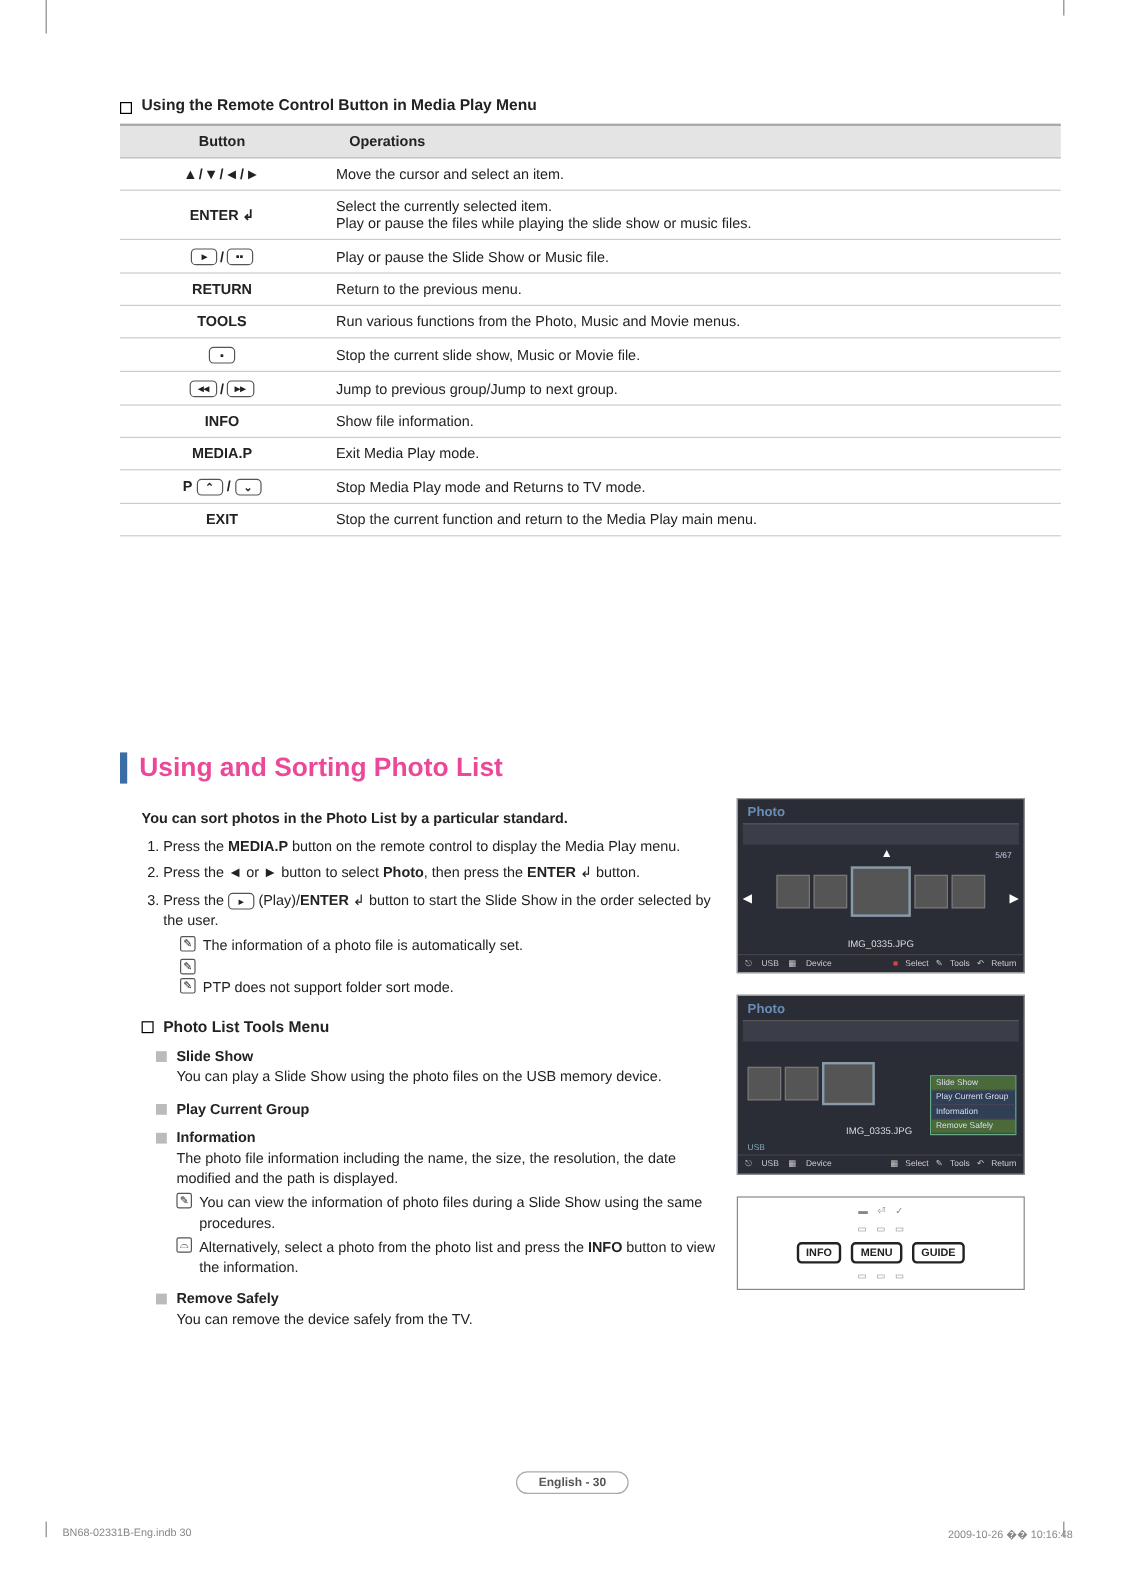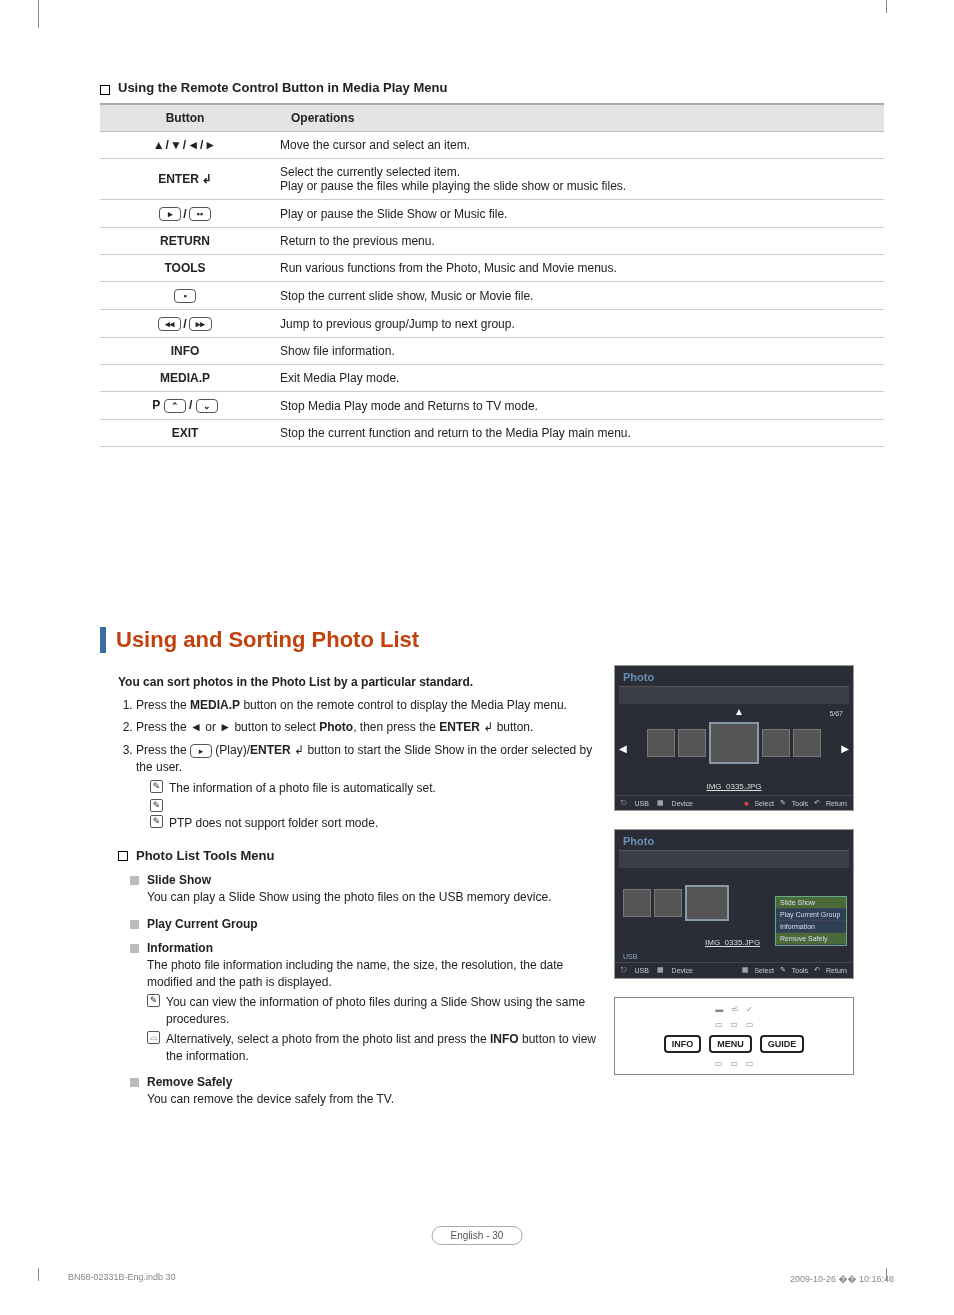--- a/index.html
+++ b/index.html
@@ -12,21 +12,21 @@
   .sec-head { display:flex; align-items:flex-end; gap:8px; margin-bottom:8px; font-weight:bold; font-size:13px;}
   .sq { width:10px; height:10px; border:1.5px solid #000; display:inline-block;}
   table.btns { width: 100%; border-collapse: collapse; font-size:12px;}
   table.btns th { background:#e4e4e4; border-top:2px solid #aaa; border-bottom:1px solid #bbb; text-align:left; padding:6px 21px; font-weight:bold;}
   table.btns th:first-child { width: 170px; text-align:center;}
   table.btns td { border-bottom:1px solid #ccc; padding:6px 10px; vertical-align:middle;}
   table.btns td:first-child { text-align:center; font-weight:bold;}
   .btn-sym { font-family: Arial; font-weight:bold; letter-spacing:1px;}
   .enter-sym { display:inline-flex; align-items:center; gap:3px;}
   .rc-key { display:inline-block; border:1px solid #555; border-radius:4px; padding:0 6px; font-size:9px; line-height:12px; min-width:22px; text-align:center;}
-  h2.title { font-size:22px; font-weight:bold; color:#c2410c; border-left:6px solid #3b6ea5; padding-left:10px; margin: 180px 0 12px 0;}
+  h2.title { font-size:22px; font-weight:bold; color:#ec4899; border-left:6px solid #3b6ea5; padding-left:10px; margin: 180px 0 12px 0;}
   .intro { font-size:12px; margin:10px 0 8px 18px;font-weight:bold;}
   ol.steps { margin-left:36px; font-size:12px;}
   ol.steps li { margin-bottom:5px; line-height:1.45;}
   .note { display:flex; gap:6px; margin:3px 0 3px 14px; font-size:12px; line-height:1.4;}
   .note-icon { width:13px; height:13px; border:1px solid #555; font-size:9px; text-align:center; line-height:11px; flex-shrink:0; border-radius:2px;}
   .note-icon.o { border-radius:2px;}
   .sub-head { display:flex; align-items:center; gap:8px; font-weight:bold; font-size:13px; margin:16px 0 8px 18px;}
   .item-head { display:flex; align-items:flex-start; gap:8px; margin:10px 0 2px 30px;}
   .gray-sq { width:9px; height:9px; background:#bbb; margin-top:3px; flex-shrink:0;}
   .item-title { font-weight:bold; font-size:12px;}
@@ -34,34 +34,34 @@
   .two-col { display:flex; gap:14px;}
   .col-left { flex:1; max-width:500px;}
   .col-right { width:250px; display:flex; flex-direction:column; gap:18px; padding-top:0;}
   .mock { width:240px; background:#2a2d36; border:1px solid #999; font-size:8px; color:#ccc; position:relative;}
   .mock .mtitle { color:#6a8db5; font-weight:bold; padding:5px 8px 3px; font-size:11px;}
   .mock .mbar { height:18px; background:#3b3e48; margin:0 4px; border-top:1px solid #555;}
   .mock .mbody { height:78px; display:flex; align-items:center; justify-content:center; gap:3px; padding:4px 6px; position:relative;}
   .thumb { width:28px; height:28px; background:#555; border:1px solid #777;}
   .thumb.sel { width:50px; height:42px; border:2px solid #89a;}
   .mock .arrow { position:absolute; color:#fff; font-size:10px;}
-  .mock .fname { text-align:center; font-size:8px; color:#ddd; padding-bottom:4px;text-decoration:underline;}
+  .mock .fname { text-align:center; font-size:8px; color:#ddd; padding-bottom:4px;}
   .mock .mfoot { display:flex; justify-content:space-between; align-items:center; font-size:7px; padding:3px 6px; border-top:1px solid #444;}
   .mock .mfoot-l { display:flex; gap:8px; align-items:center;}
   .mock .mfoot-r { display:flex; gap:6px; align-items:center;}
   .usb-lbl { color:#ccc;}
   .ctx-menu { position:absolute; right:6px; top:28px; width:72px; background:#2f3f56; border:1px solid #6a8; font-size:7px;}
   .ctx-menu div { padding:2px 4px; border-bottom:1px solid #445; color:#dde;}
   .ctx-menu div.hl { background:#4a6a3a;}
   .remote { width:240px; height:78px; border:1px solid #888; background:#fff; display:flex; align-items:center; justify-content:center; gap:6px; position:relative;}
   .remote .rrow { display:flex; gap:8px;}
   .rbtn { border:2px solid #222; border-radius:4px; padding:2px 6px; font-size:9px; font-weight:bold; background:#fff;}
   .remote .small { font-size:8px; color:#888;}
-  .footer-pill { position:absolute; bottom:70px; left:50%; transform:translateX(-50%); border:1px solid #aaa; border-radius:10px; padding:3px 18px; font-size:10px; font-weight:normal; color:#555;}
-  .print-foot { position:absolute; bottom:30px; left:68px; right:60px; display:flex; justify-content:space-between; font-size:9px; color:#888;}
+  .footer-pill { position:absolute; bottom:70px; left:50%; transform:translateX(-50%); border:1px solid #aaa; border-radius:10px; padding:3px 18px; font-size:10px; font-weight:bold; color:#555;}
+  .print-foot { position:absolute; bottom:30px; left:52px; right:60px; display:flex; justify-content:space-between; font-size:9px; color:#888;}
   .rc-sym-group { display:inline-flex; align-items:center; gap:2px;}
 </style>
 </head>
 <body>
 
 <div class="page">
   <div class="crop-tl"></div>
     <div class="crop-tr"></div>
   <div class="crop-bl"></div>
     <div class="crop-br"></div>

